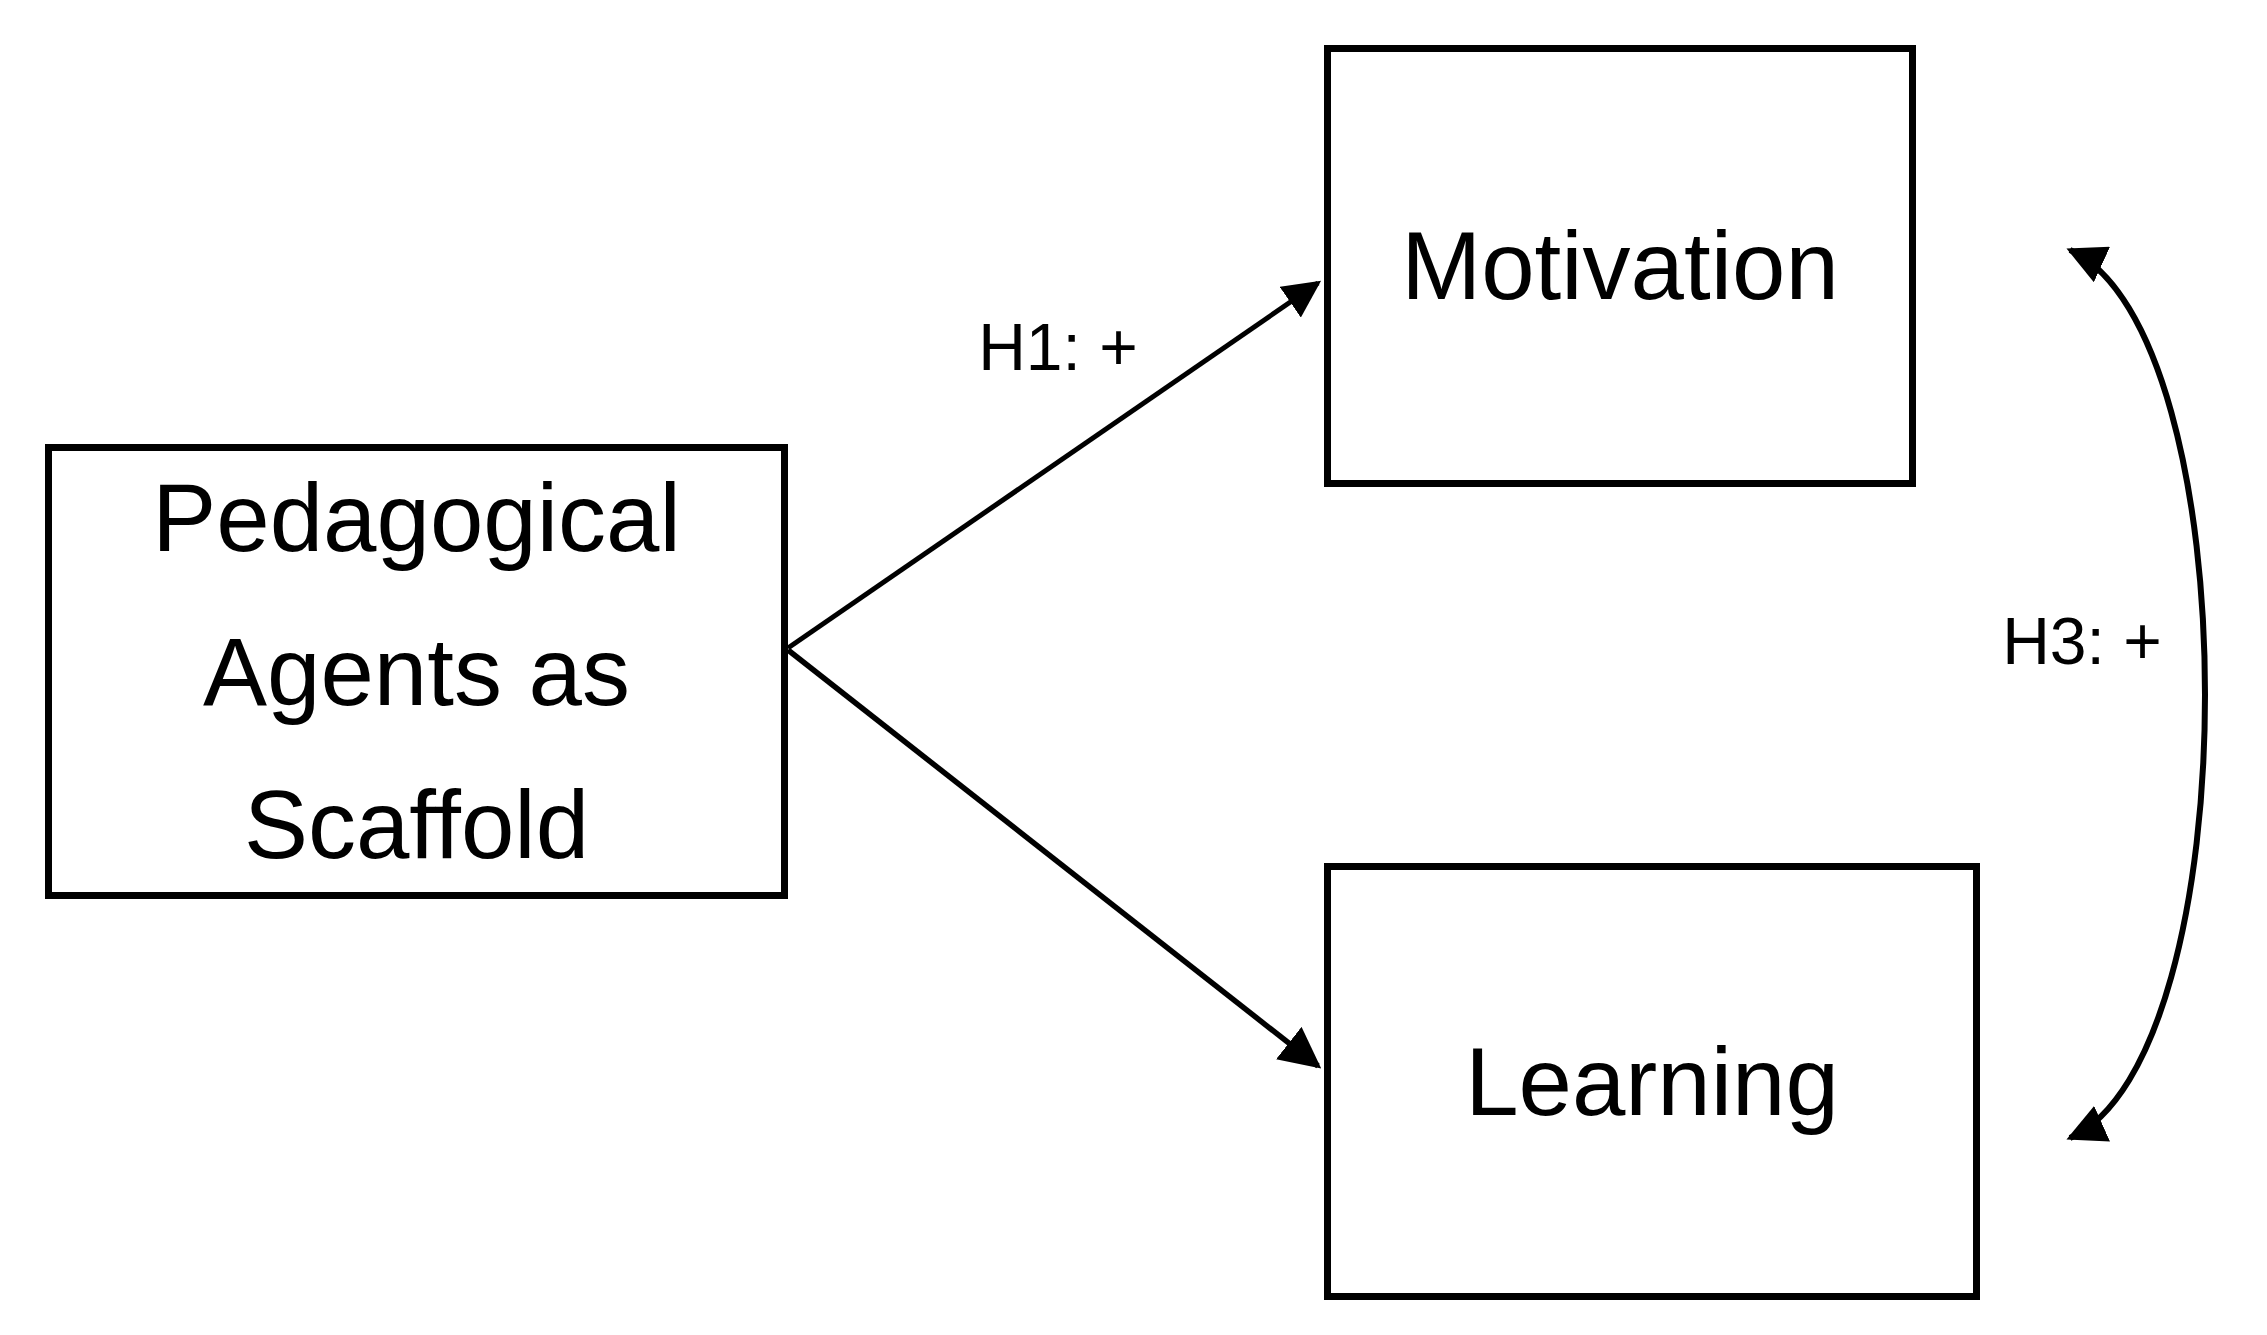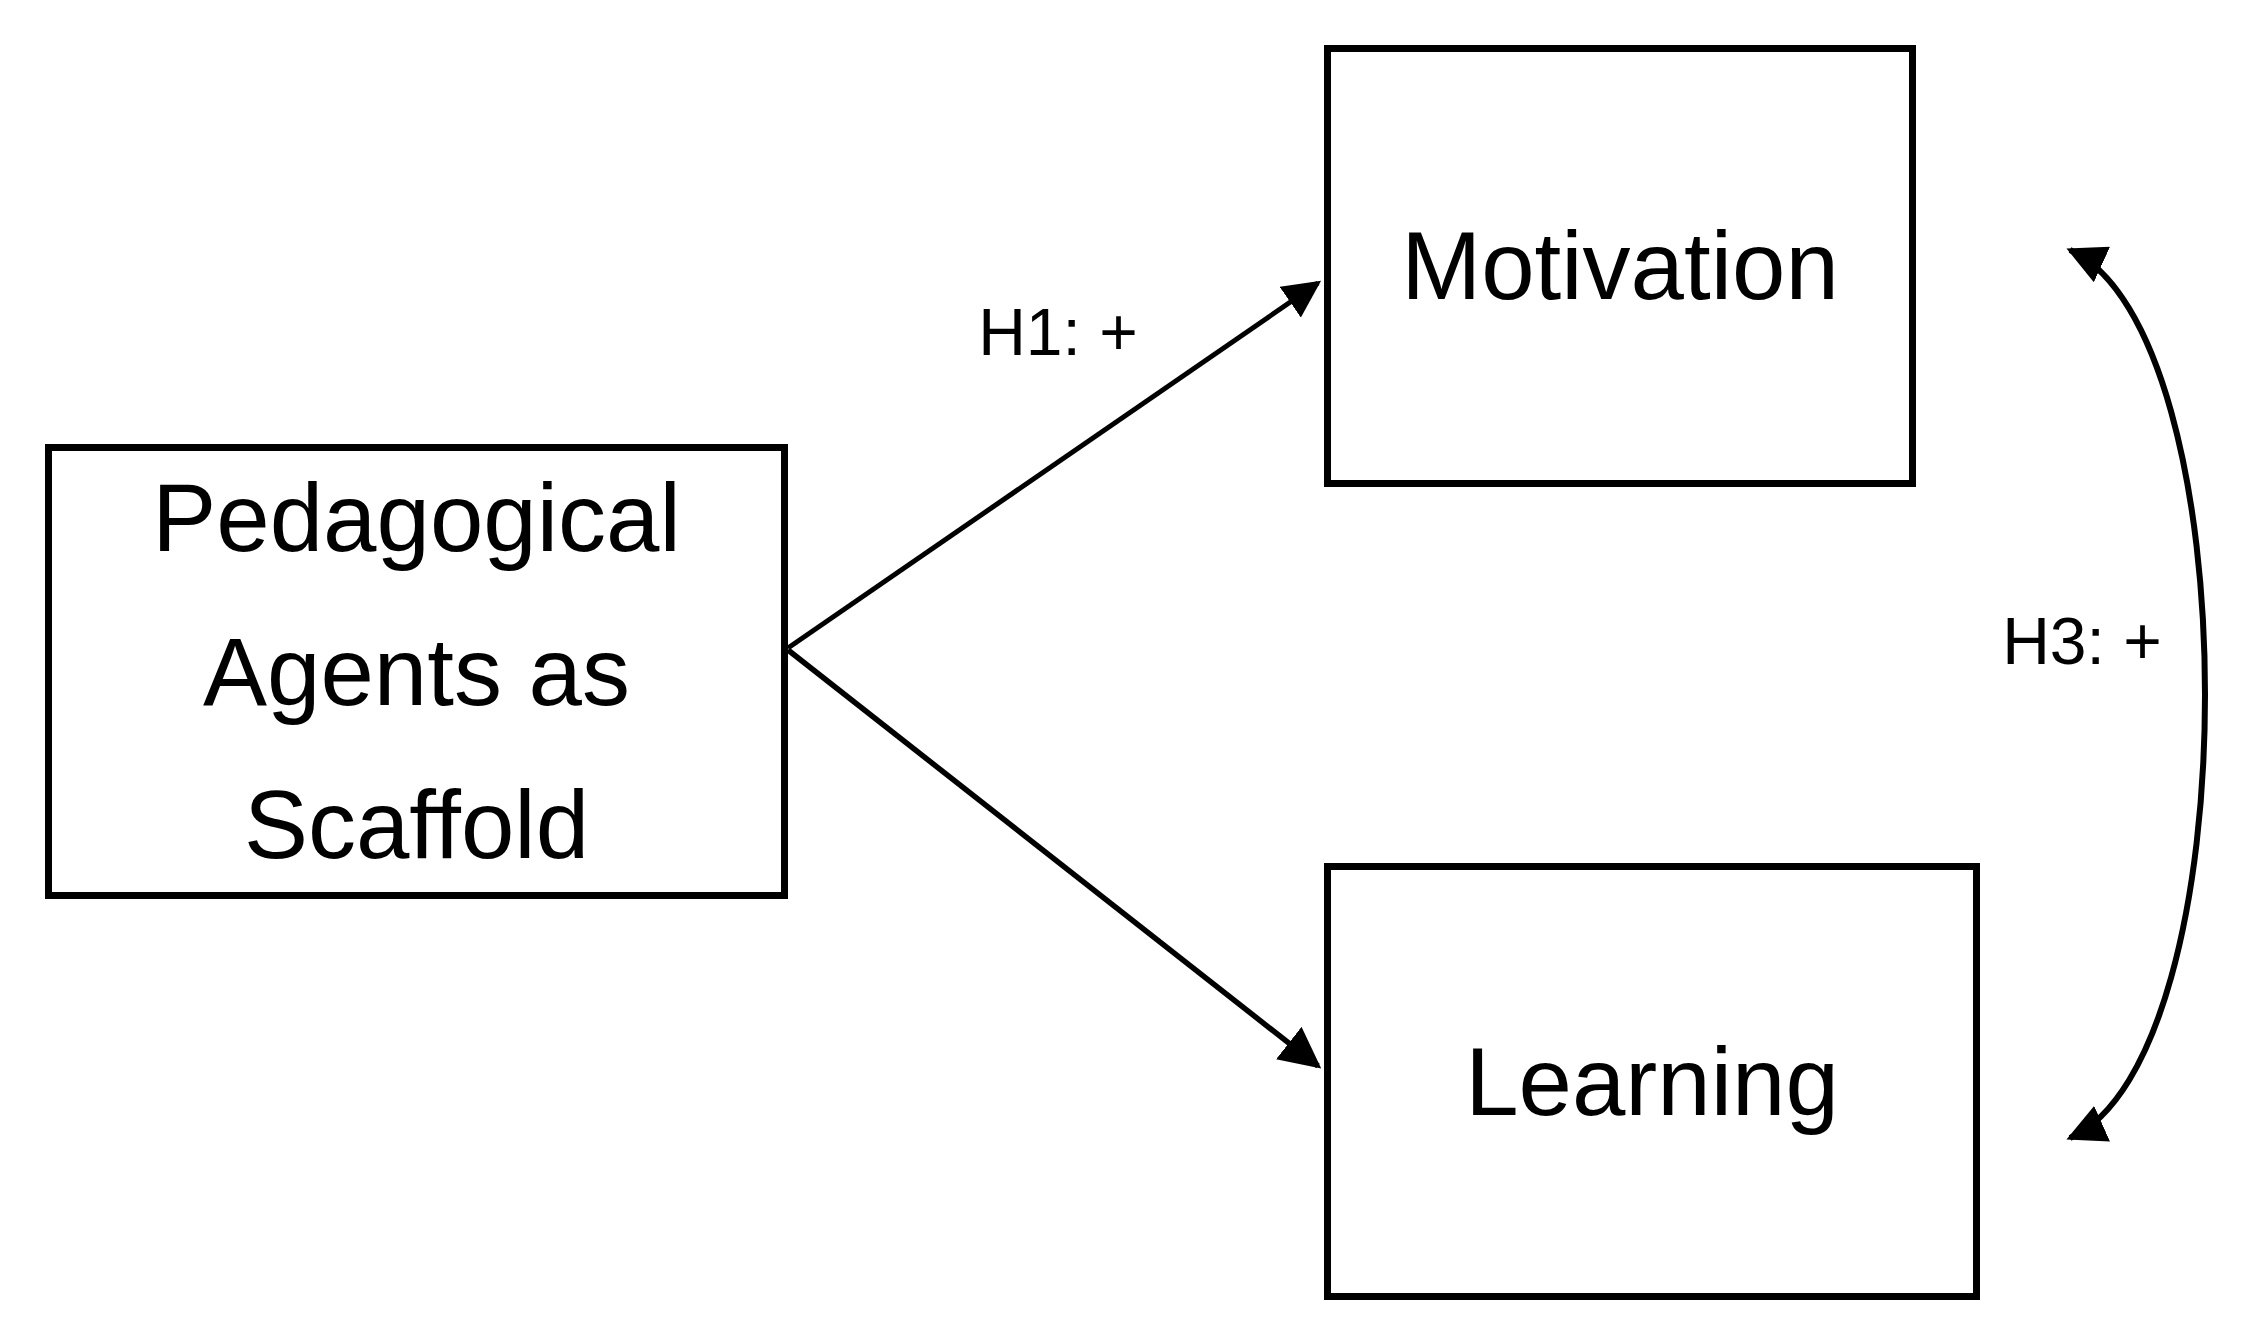--- a/index.html
+++ b/index.html
@@ -53,21 +53,21 @@
     width: 656px;
     height: 437px;
   }
   .edge-label {
     position: absolute;
     transform: translate(-50%, -50%);
     font-size: 66px;
     white-space: nowrap;
     background: #ffffff;
   }
-  .edge-label-h1 { left: 1058px; top: 332px; }
+  .edge-label-h1 { left: 1058px; top: 347px; }
   .edge-label-h2 { left: 1122px; top: 806px; }
   .edge-label-h3 { left: 2082px; top: 641px; }
 </style>
 </head>
 <body>
 
 <div class="canvas">
 
   <svg class="arrows-layer" viewBox="0 0 2267 1335" xmlns="http://www.w3.org/2000/svg">
     <defs>

